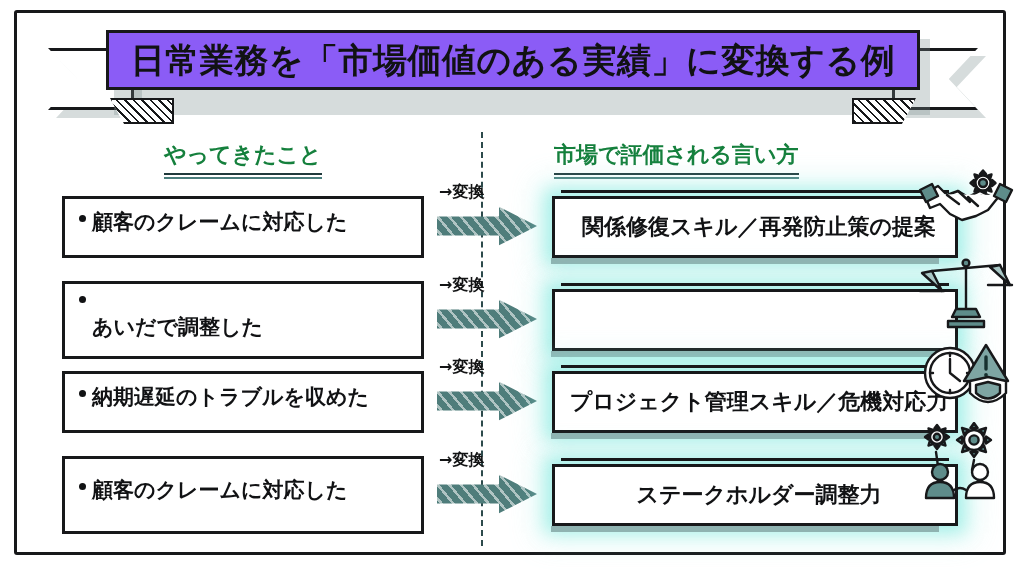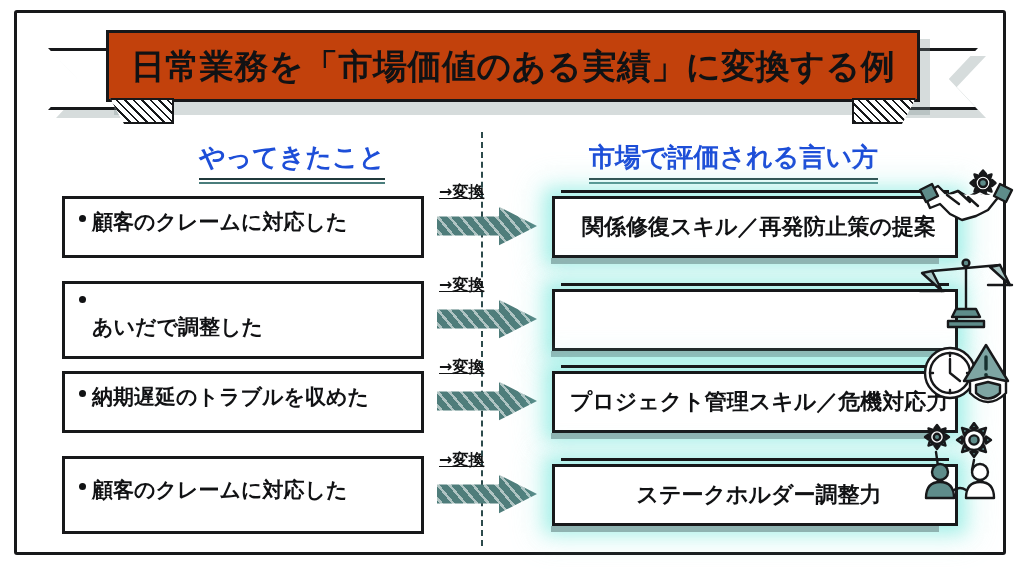--- a/index.html
+++ b/index.html
@@ -78,22 +78,22 @@
     z-index: 3;
   }
   .banner-fold.left { left: 62px; clip-path: polygon(0% 0%, 100% 0%, 100% 100%, 22% 100%); }
   .banner-fold.right { right: 62px; clip-path: polygon(0% 0%, 100% 0%, 78% 100%, 0% 100%); }
 
   .banner-main {
     position: absolute;
     left: 58px;
     top: 0px;
     right: 58px;
-    height: 72px;
-    background: #c2410c;
+    height: 60px;
+    background: #8b5cf6;
     border: 3.5px solid #17181a;
     box-sizing: border-box;
     z-index: 2;
     display: flex;
     align-items: center;
     justify-content: center;
   }
   .banner-main-shadow {
     position: absolute;
     left: 66px;
@@ -108,25 +108,24 @@
     font-weight: 700;
     color: #111214;
     letter-spacing: 0.5px;
     white-space: nowrap;
     line-height: 1;
   }
 
   
   .col-header {
     position: absolute;
-    font-size: 26px;
+    font-size: 22px;
     font-weight: 700;
-    color: #1d4ed8;
+    color: #15803d;
     white-space: nowrap;
-    margin-left: 35px;
   }
   .col-header .hdr-underline {
     display: block;
     margin-top: 3px;
     height: 0;
     border-top: 2.5px solid #20393b;
     border-bottom: 2px solid #4a7d7c;
     padding-bottom: 2px;
   }
   #header-left  { left: 164px; top: 140px; }
@@ -185,21 +184,20 @@
     width: 112px;
   }
   .arrow-label {
     position: absolute;
     left: 2px;
     top: -14px;
     font-size: 16px;
     font-weight: 700;
     color: #131415;
     white-space: nowrap;
-    text-decoration: underline;
   }
   .arrow-shape {
     position: absolute;
     left: 0px;
     top: 10px;
     width: 100px;
     height: 40px;
     background-color: #4f7d7b;
     background-image: repeating-linear-gradient(50deg, rgba(255,255,255,0.55) 0px, rgba(255,255,255,0.55) 2.5px, rgba(0,0,0,0) 2.5px, rgba(0,0,0,0) 9px);
     clip-path: polygon(0% 26%, 62% 26%, 62% 2%, 100% 50%, 62% 98%, 62% 74%, 0% 74%);

